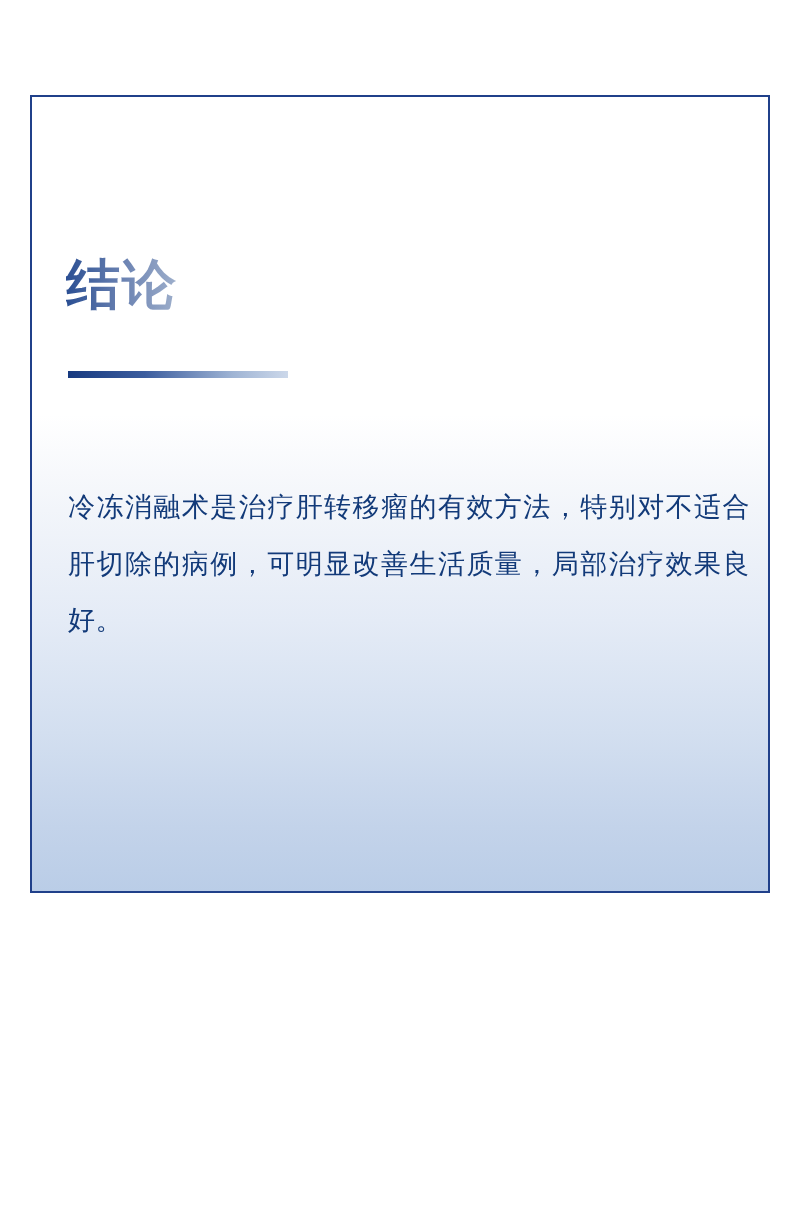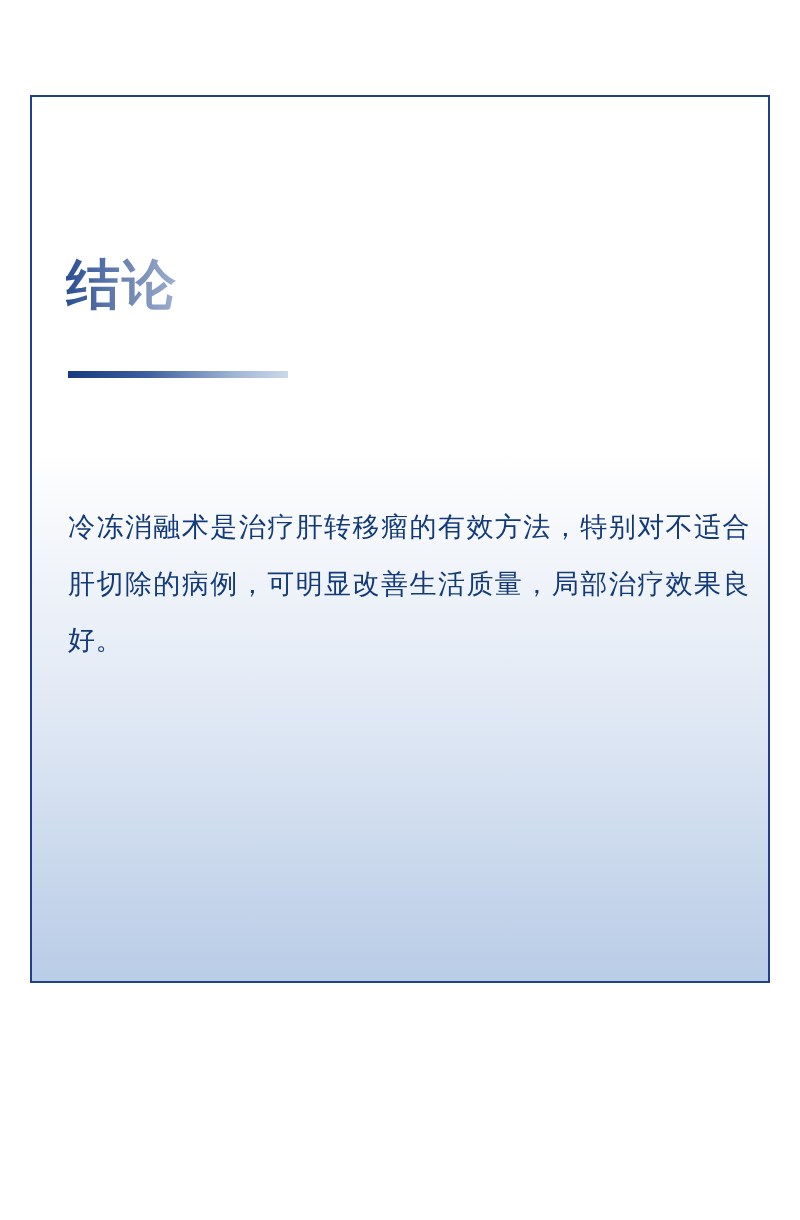--- a/index.html
+++ b/index.html
@@ -12,21 +12,21 @@
     background: #ffffff;
     font-family: "Liberation Sans", "DejaVu Sans", sans-serif;
     overflow: hidden;
   }
 
   .slide {
     position: absolute;
     left: 30px;
     top: 95px;
     width: 740px;
-    height: 888px;
+    height: 798px;
     box-sizing: border-box;
     border: 2px solid #20408a;
     background: linear-gradient(to bottom,
         #ffffff 0%,
         #ffffff 40%,
         #f2f5fa 52%,
         #e4ebf6 66%,
         #d3dff0 80%,
         #c3d3ea 92%,
         #bacde7 100%);
@@ -62,21 +62,21 @@
     left: 2px;
     top: 274px;
     width: 220px;
     height: 7px;
     background: linear-gradient(to right, #173a80 0%, #3c5d9e 35%, #9fb4d4 75%, #ccd8ea 100%);
   }
 
   .body-text {
     position: absolute;
     left: 2px;
-    top: 375px;
+    top: 355px;
     width: 682px;
     font-size: 27px;
     line-height: 2.1;
     color: #123a79;
     letter-spacing: 0.5px;
     text-align: justify;
   }
 </style>
 </head>
 <body>

